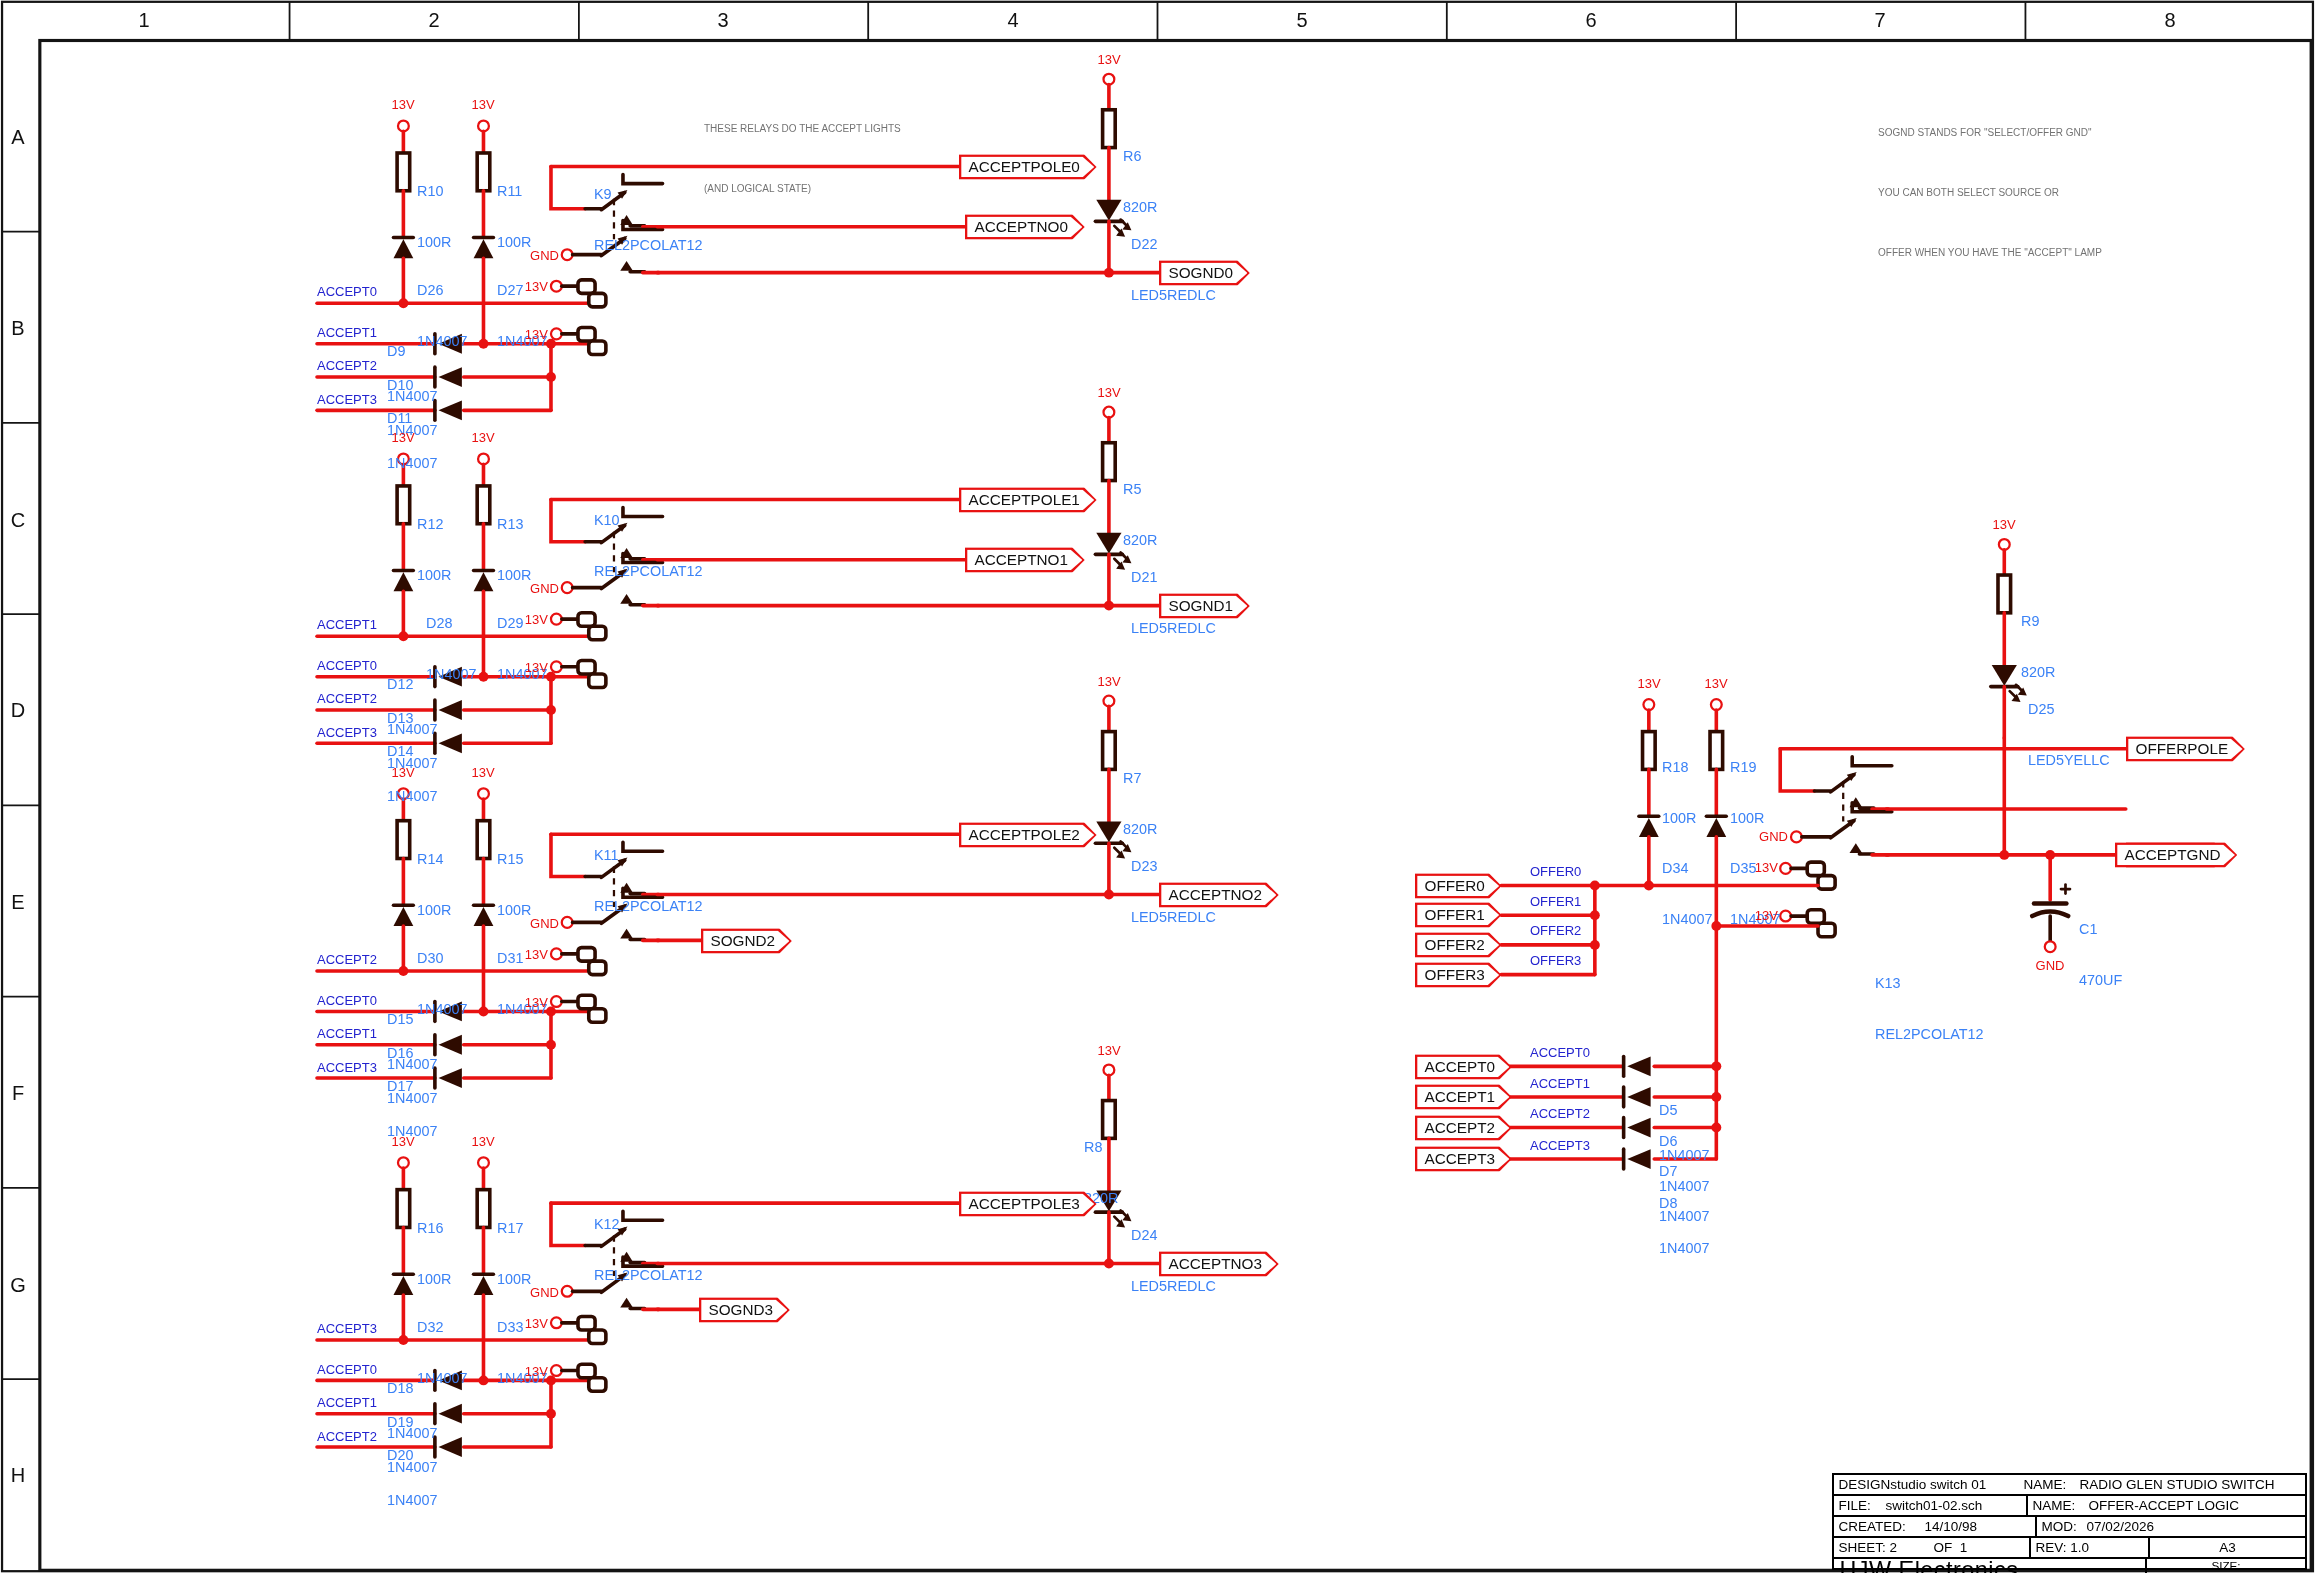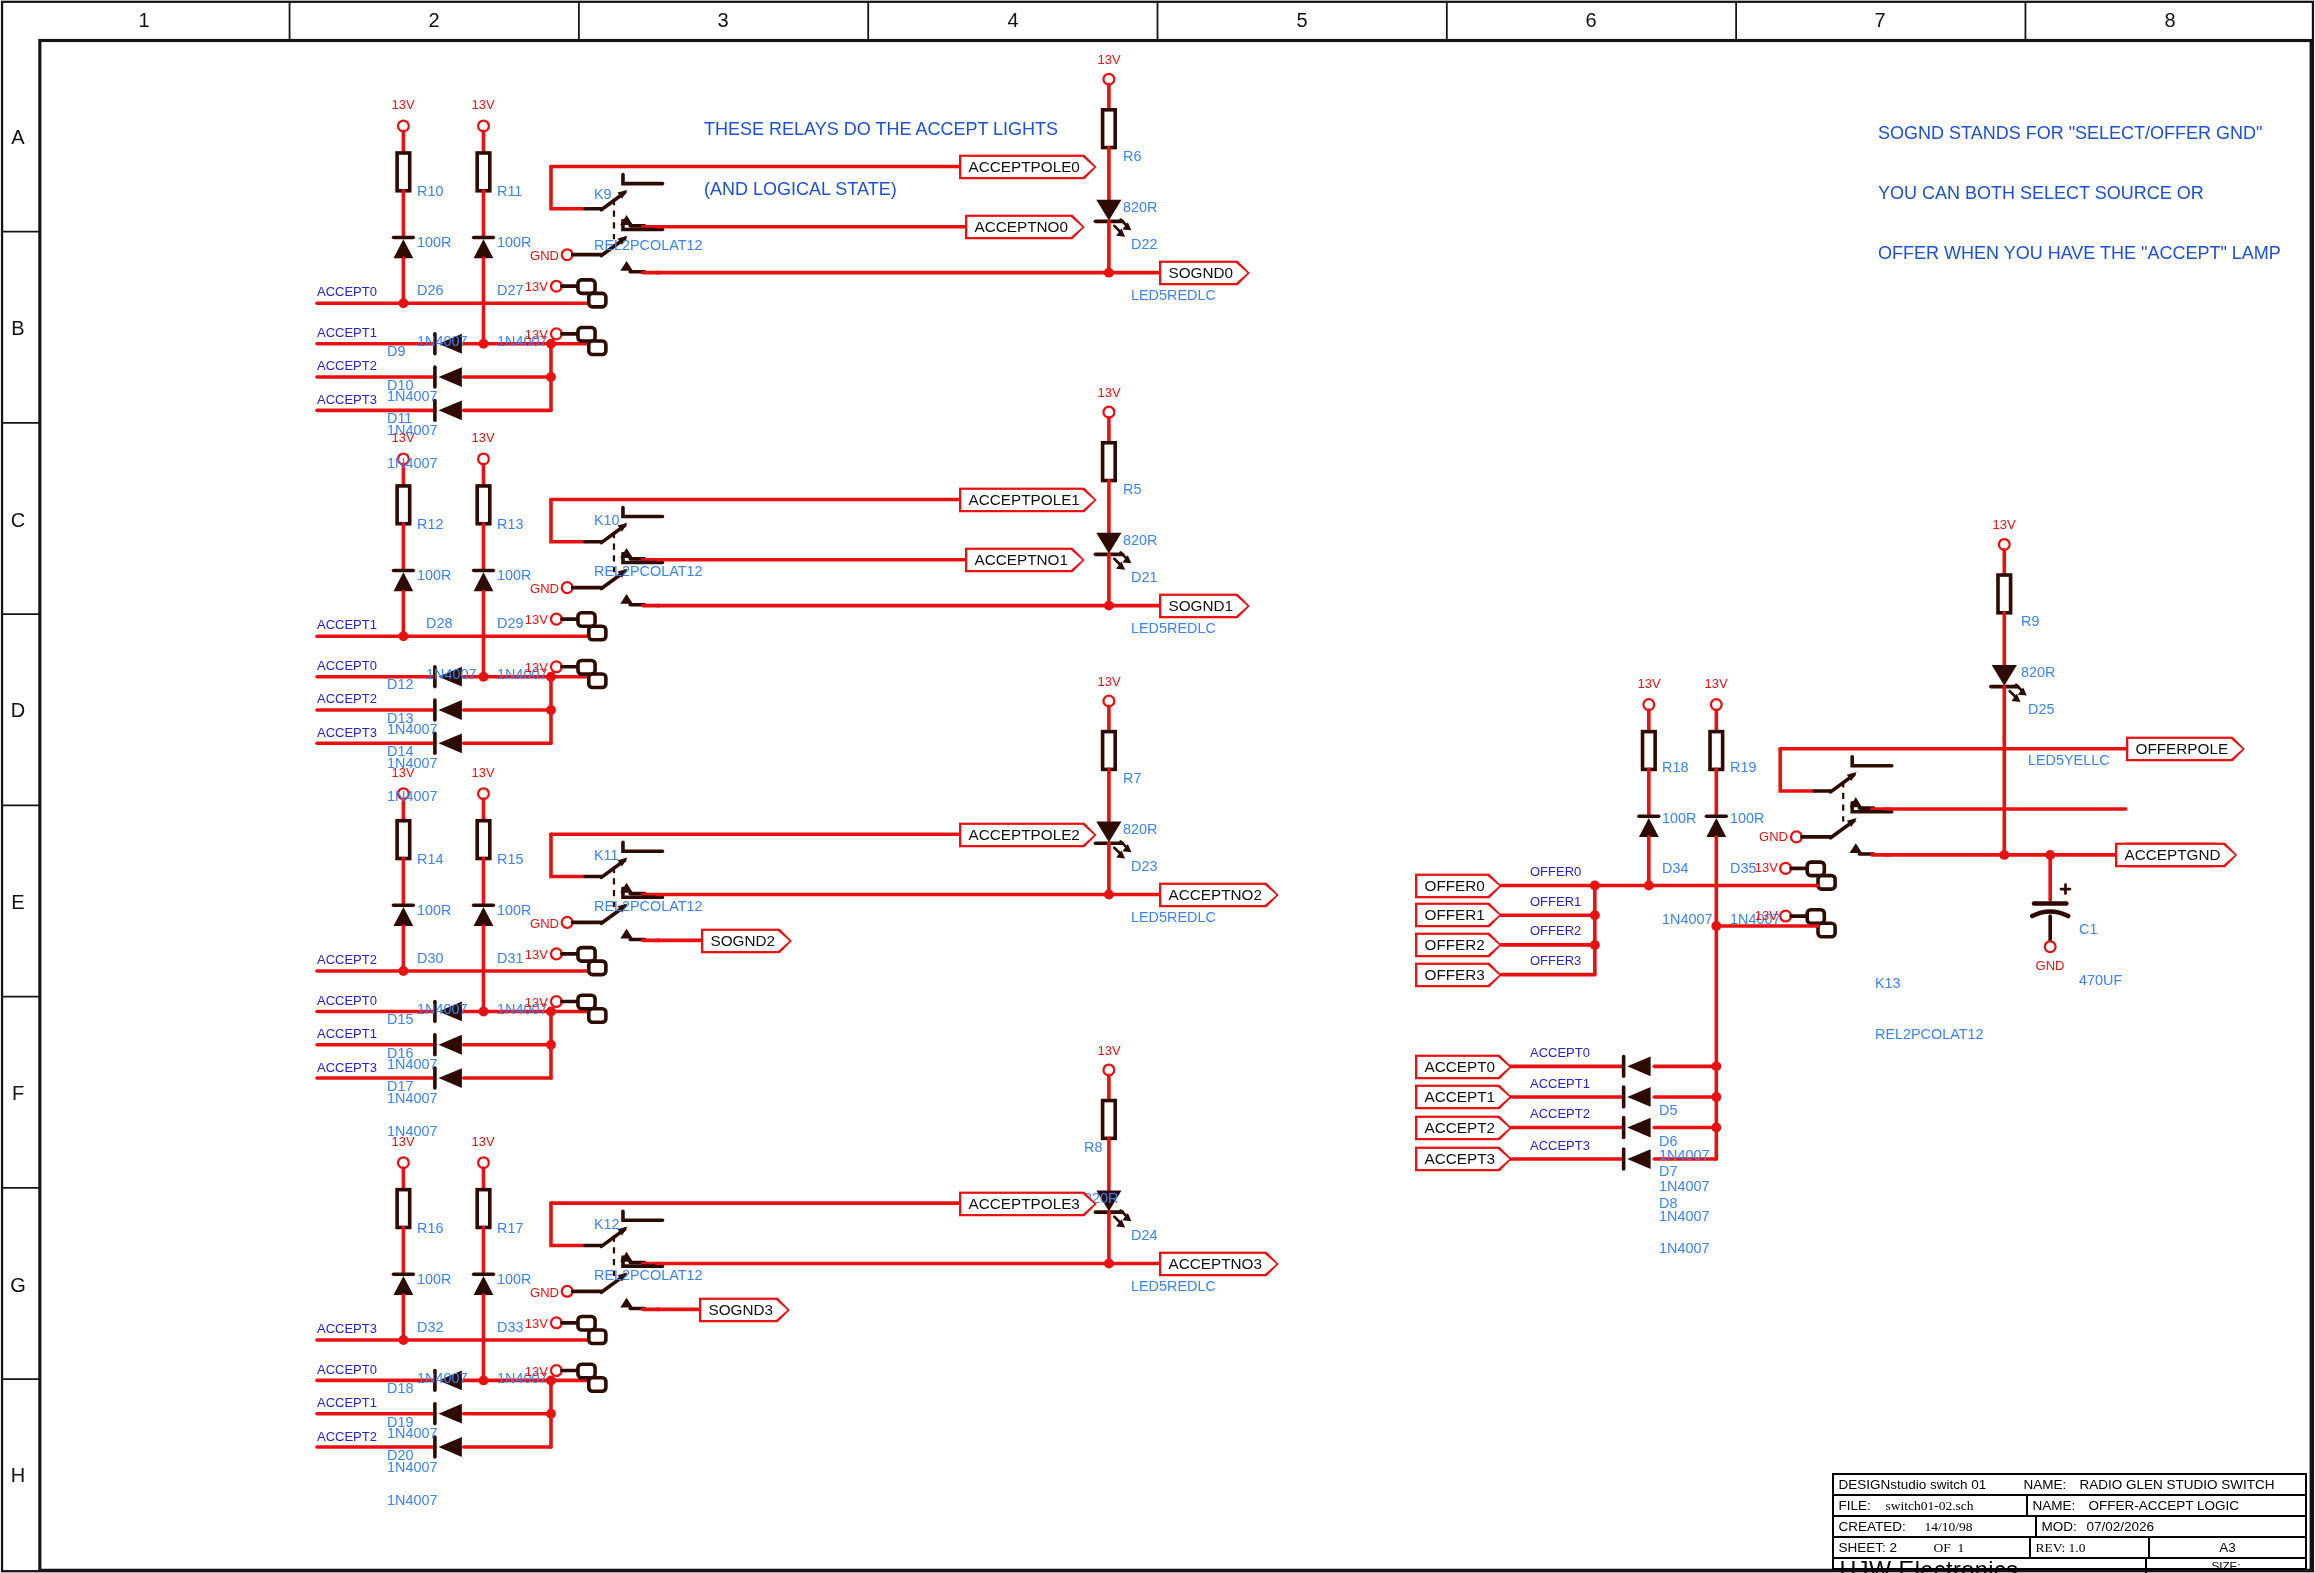--- a/index.html
+++ b/index.html
@@ -20,37 +20,37 @@
   .tick{stroke:#141414;stroke-width:2;}
 
   .t{position:absolute;font-size:13px;color:#1c1c1c;line-height:15.3px;white-space:pre;z-index:2;}
   .stack{position:absolute;font-size:14.4px;color:#3b82f6;line-height:17px;white-space:pre;z-index:2;}
   .stack span{display:block;}
   .blue{color:#2323cf;}
   .red{color:#e81111;}
   .center{transform:translateX(-50%);}
   .ra{transform:translateX(-100%);}
   .grid-num{position:absolute;font-size:20px;color:#111;z-index:2;}
-  .note{position:absolute;font-size:18px;line-height:20px;color:#1d4ed8;white-space:pre;z-index:2;}
+  .note{position:absolute;font-size:10px;line-height:20px;color:#737373;white-space:pre;z-index:2;}
 
   .net-arrow{position:absolute;transform:translateY(-50%);background:#e81111;z-index:3;
     clip-path:polygon(0 0,calc(100% - 12.6px) 0,100% 50%,calc(100% - 12.6px) 100%,0 100%);
     padding:2.3px;}
   .net-arrow-in{display:block;background:#fff;color:#111;font-size:15.3px;line-height:15.3px;white-space:pre;
     clip-path:polygon(0 0,calc(100% - 11.7px) 0,100% 50%,calc(100% - 11.7px) 100%,0 100%);
     padding:2.7px 14.4px 2.7px 7.2px;}
 
   .ablock{position:absolute;left:0;width:0;height:0;overflow:visible;z-index:2;}
 
   .tblock{position:absolute;left:1832px;top:1473px;width:475px;height:97px;border:2.7px solid #000;
     background:#fff;z-index:4;font-size:13.5px;color:#000;box-sizing:border-box;}
   .trow{display:flex;border-bottom:2.3px solid #000;height:19px;align-items:center;overflow:hidden;}
   .trow:last-child{border-bottom:none;}
   .tcell{padding:0 4.5px;white-space:pre;height:100%;display:flex;align-items:center;box-sizing:border-box;}
-  .bdr{border-right:2.3px solid #000;font-family:Liberation Serif, serif;}
+  .bdr{border-right:2.3px solid #000;}
   .trow.big{height:22.5px;}
   .company{font-size:23.4px;letter-spacing:0.5px;padding:0 5.4px;flex:1;}
   .sizecell{width:160px;height:100%;border-left:2.3px solid #000;font-size:11.7px;
     display:flex;align-items:flex-start;justify-content:center;box-sizing:border-box;}
 </style>
 </head>
 <body>
 
 <div class="canvas">
 

